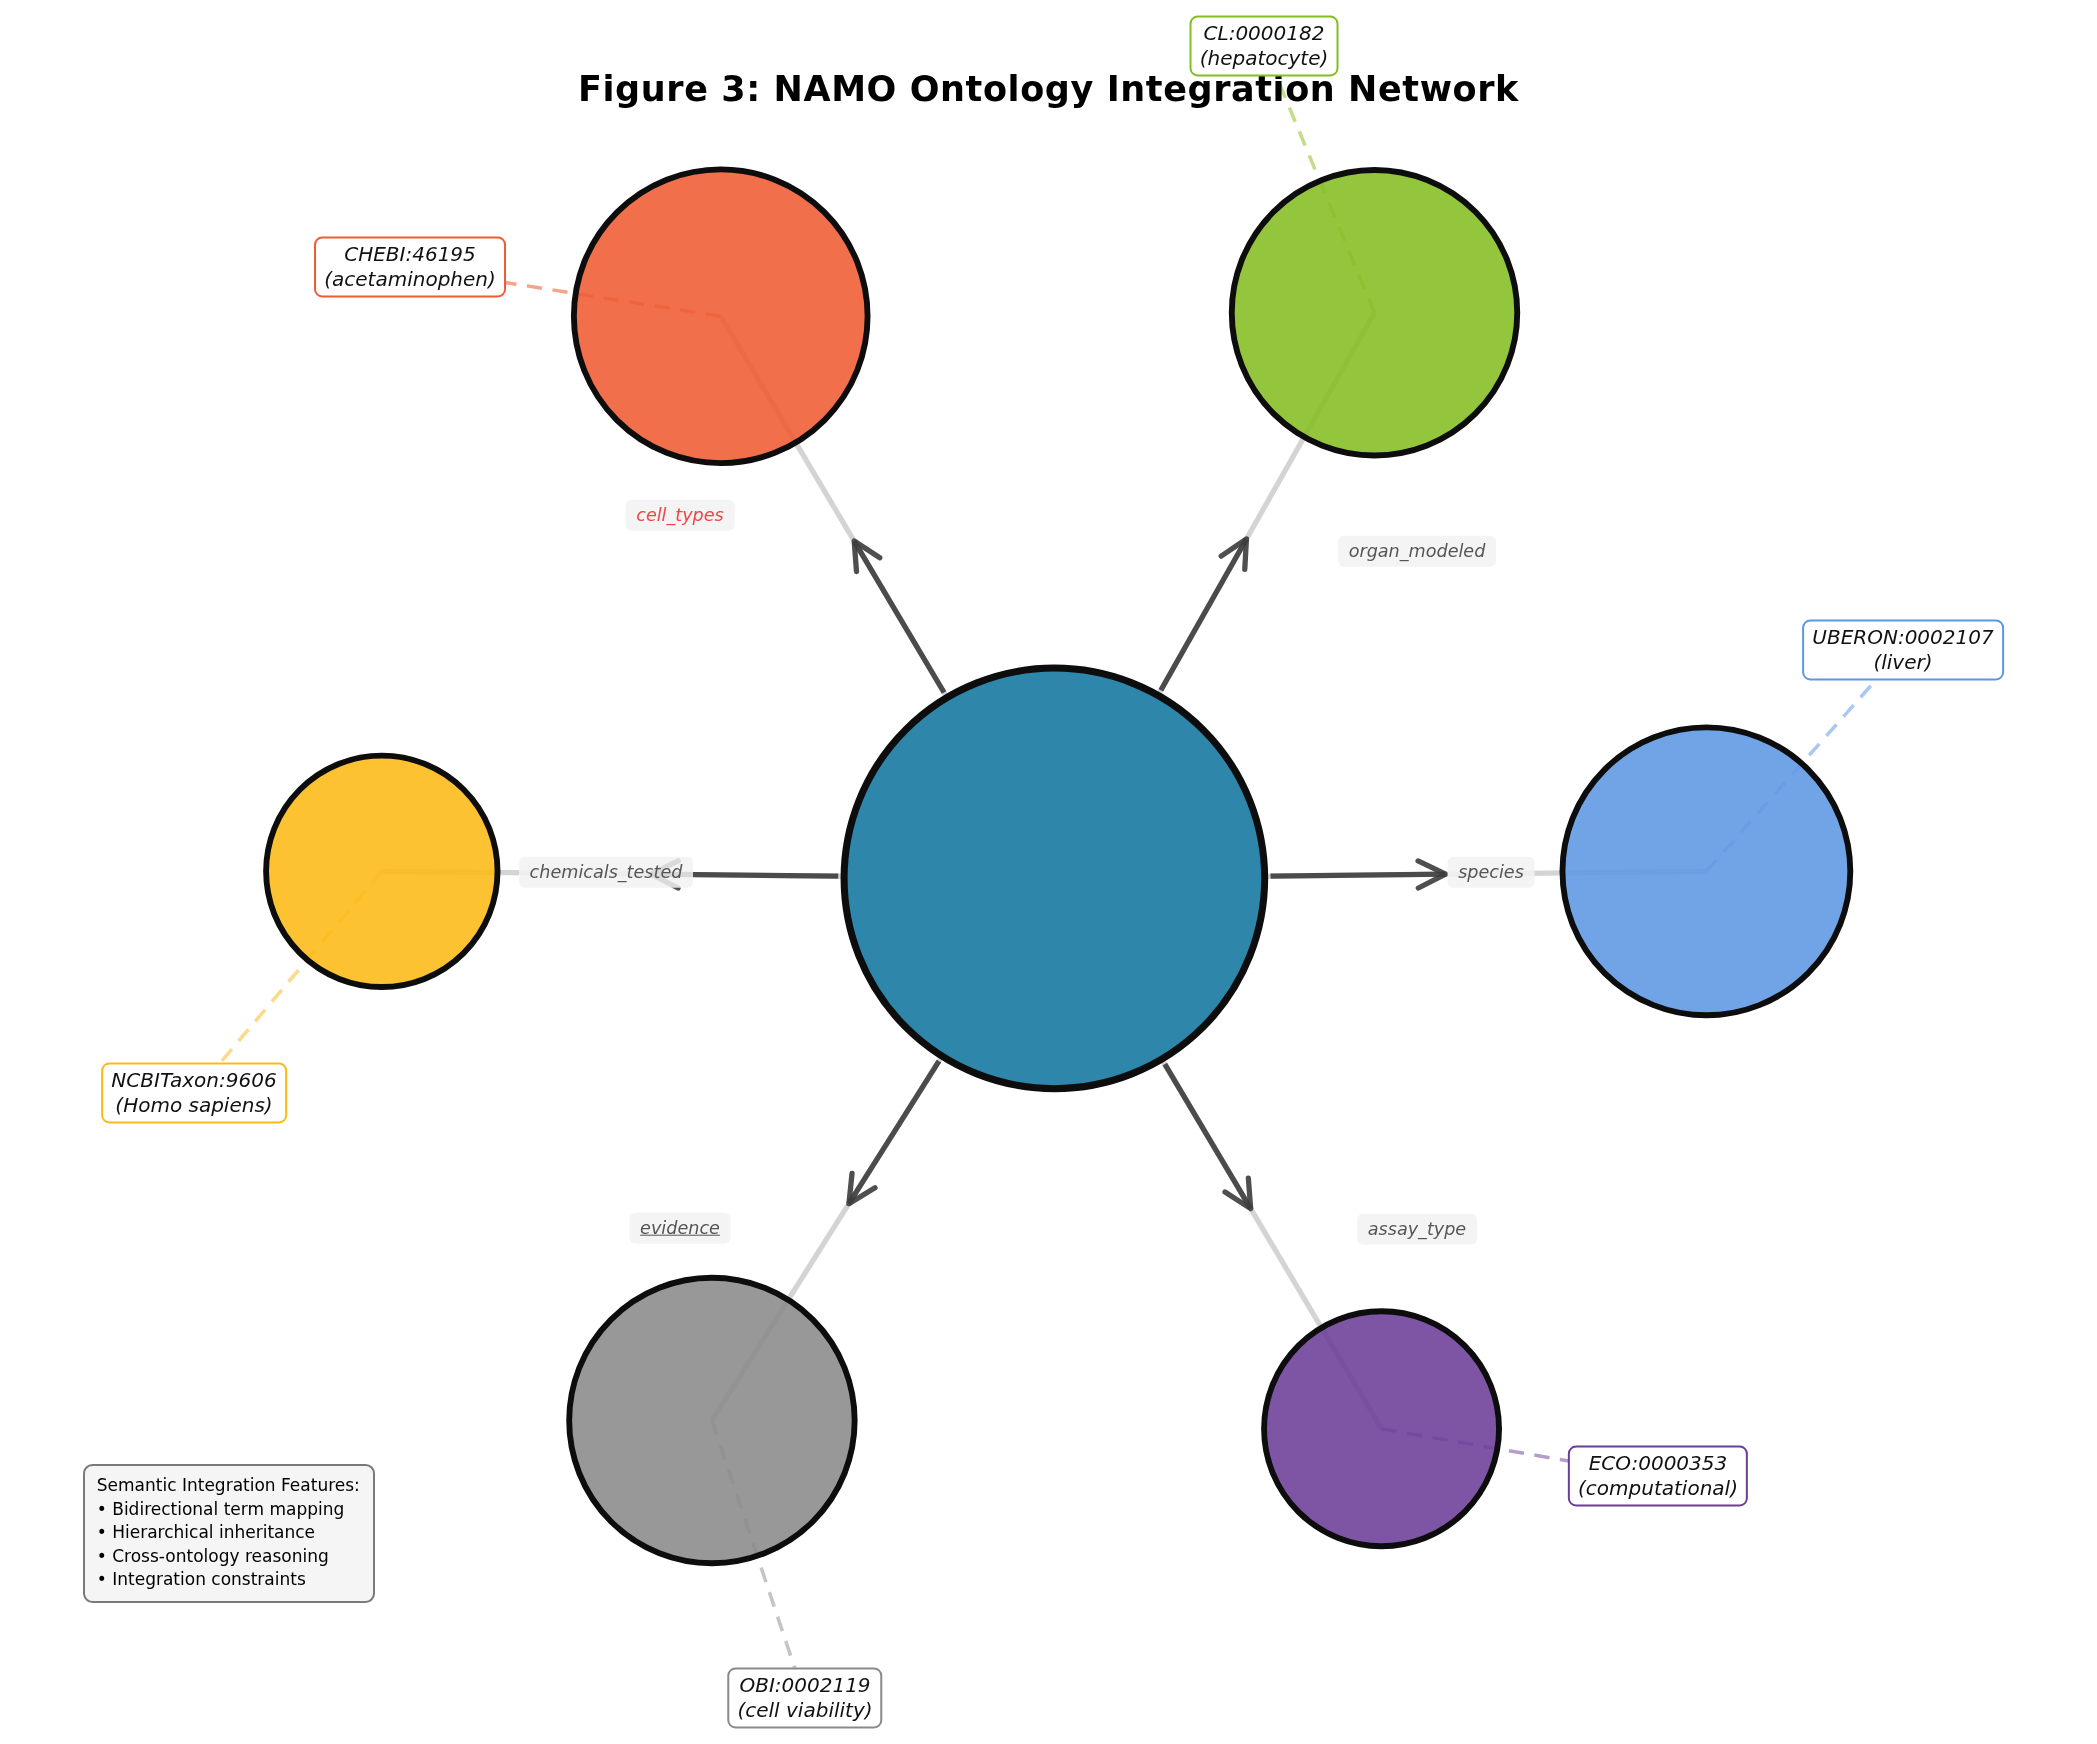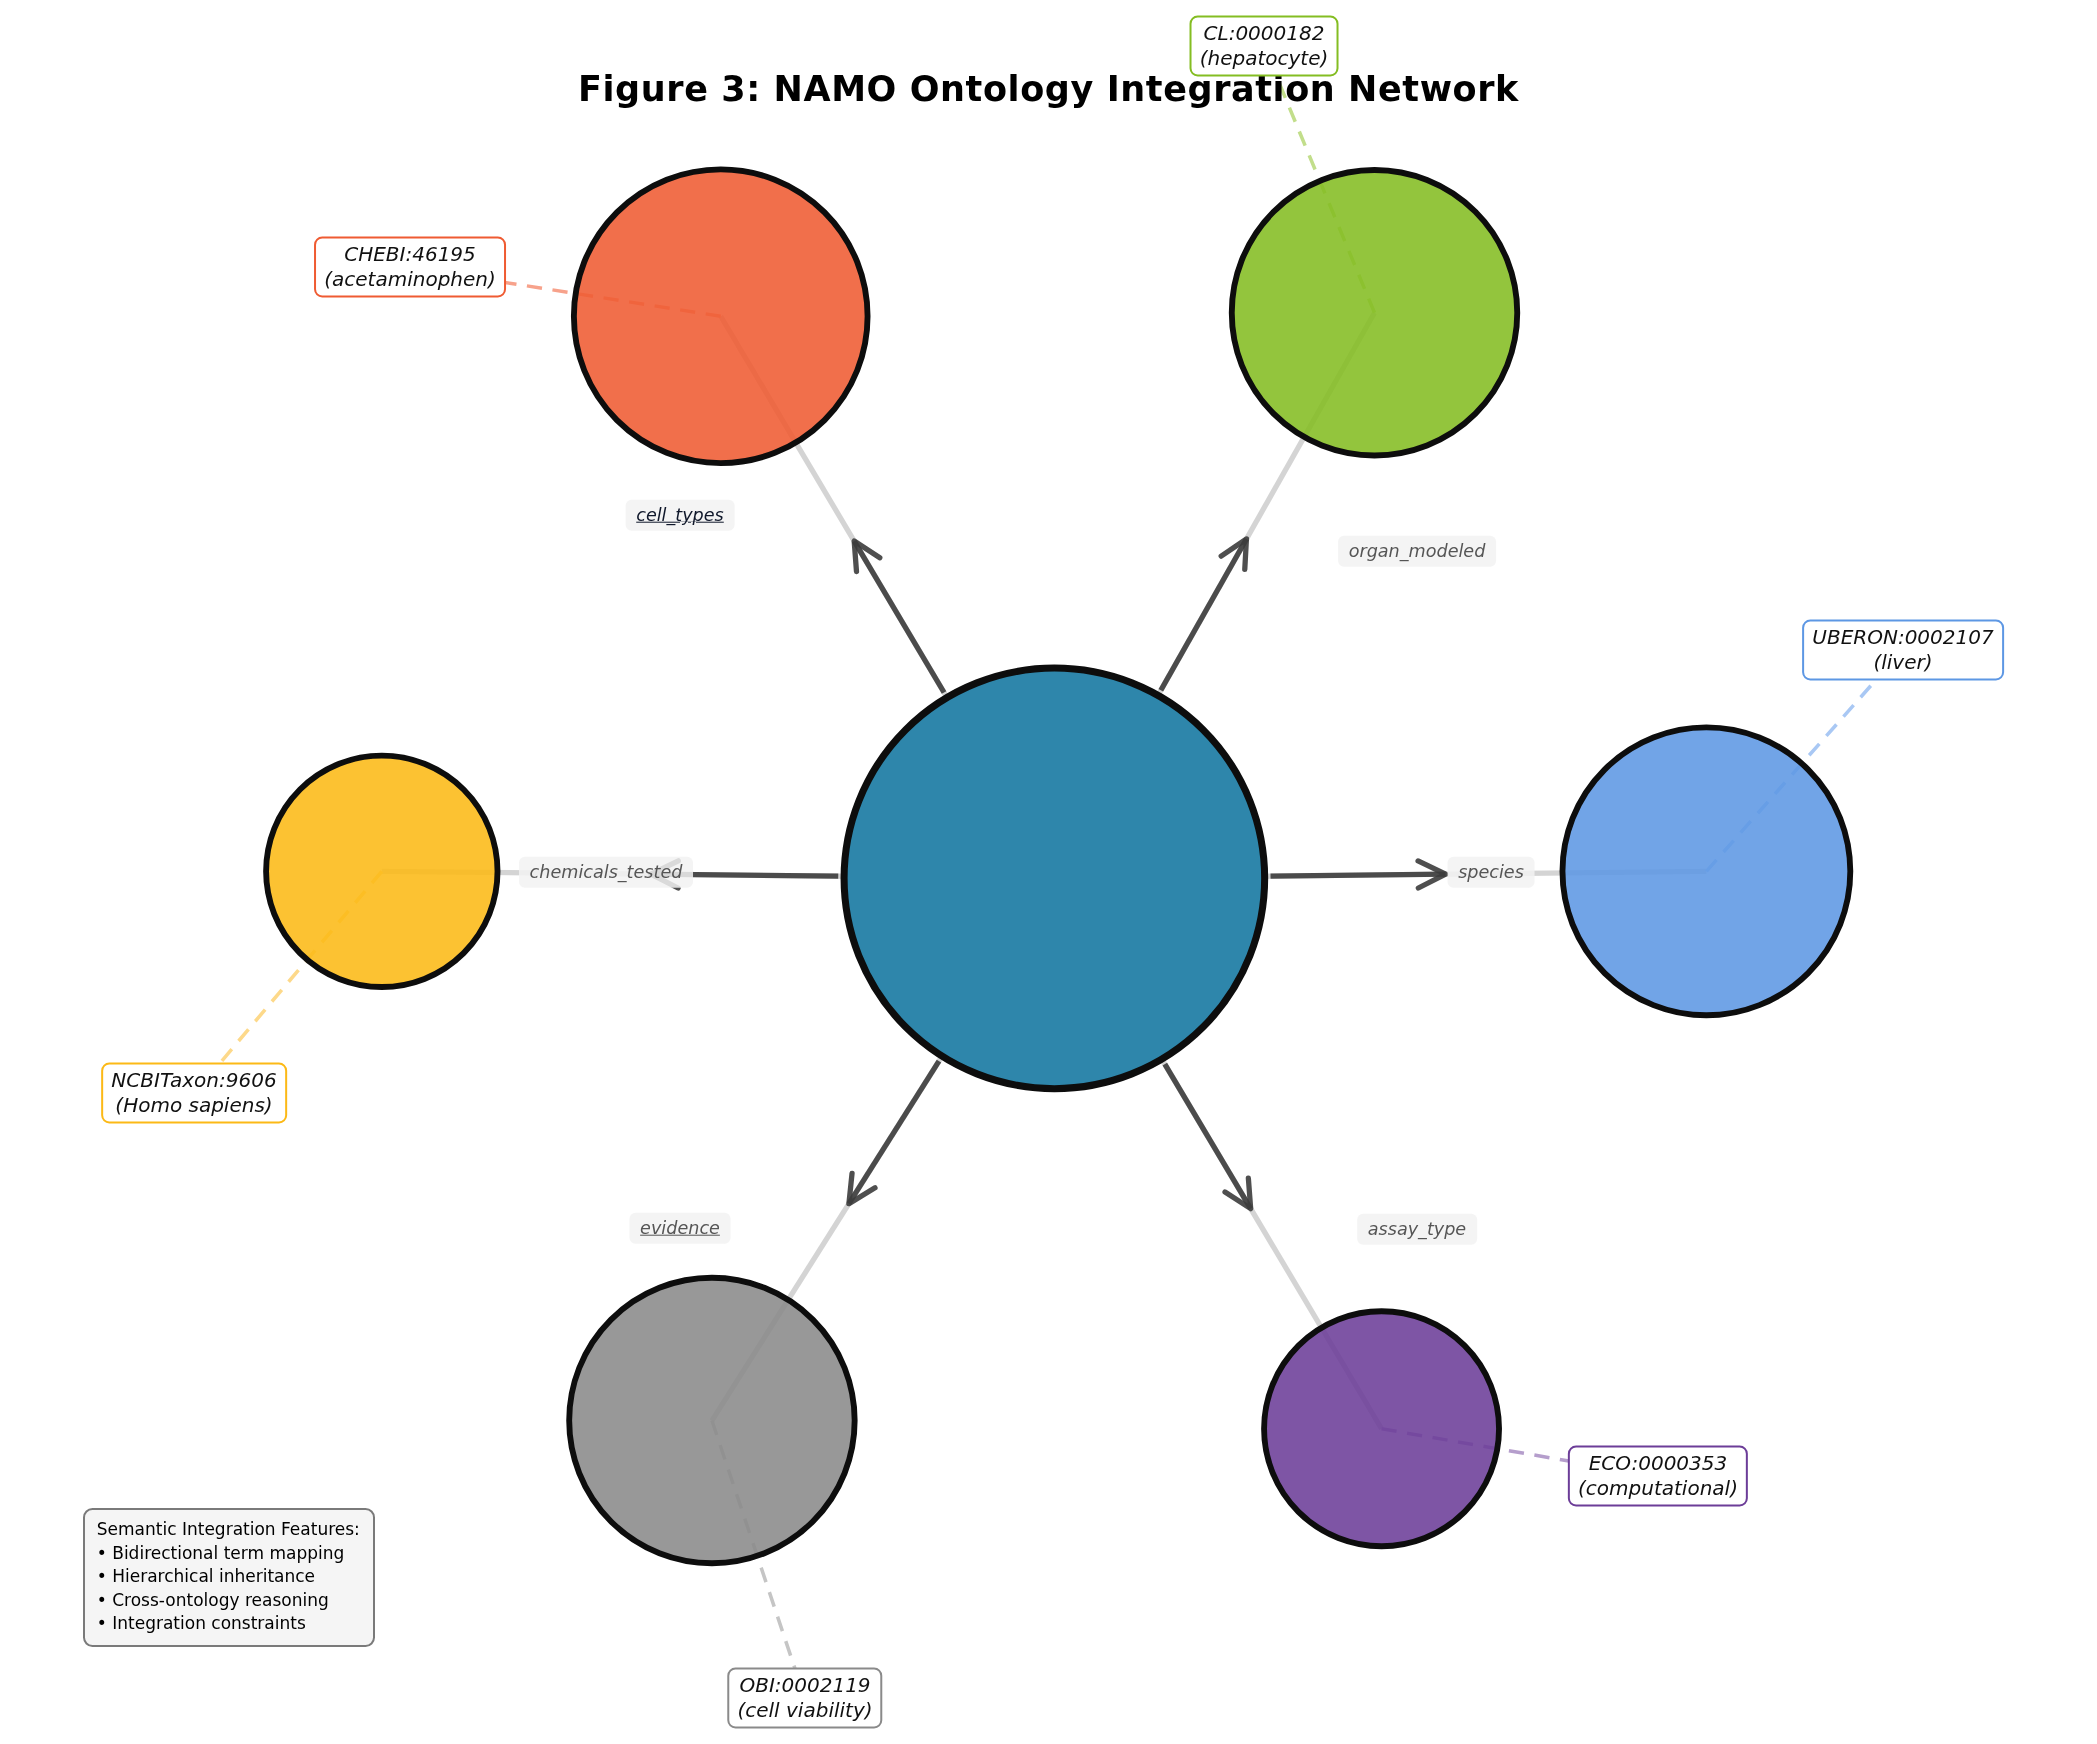--- a/index.html
+++ b/index.html
@@ -56,21 +56,20 @@
     display: inline-block;
     background: #F5F5F5;
     border: 2.4px solid #7A7A7A;
     border-radius: 9.4px;
     padding: 8.2px 13px 9.4px 11.8px;
     font-size: 17px;
     line-height: 1.38;
     color: #000000;
     white-space: nowrap;
     z-index: 5;
-    margin-top: 44px;
   }
   .features-box ul { list-style: none; margin: 0; padding: 0; }
   .features-box li::before { content: "\2022\00a0"; }
 </style>
 </head>
 <body>
 
 <div id="figure">
   <svg id="net-svg" width="2097" height="1745" viewBox="0 0 3570 2970">
       <g>
@@ -112,21 +111,21 @@
         <line x1="1598.4778968266207" y1="1806.131906053223" x2="1445.2" y2="2048.8" stroke="#3C3C3C" stroke-width="9" stroke-opacity="0.9"></line>
         <path d="M 1450.5650011800158 1997.0775023578867 L 1445.2 2048.8 L 1489.600728771662 2021.7338720067814" fill="none" stroke="#3C3C3C" stroke-width="9" stroke-opacity="0.9" stroke-linecap="round" stroke-linejoin="round"></path>
         <line x1="1983.0420383765618" y1="1811.329245886604" x2="2129.2" y2="2057.2" stroke="#3C3C3C" stroke-width="9" stroke-opacity="0.9"></line>
         <path d="M 2085.5469456063925 2028.9438353255653 L 2129.2 2057.2 L 2125.2347501402937 2005.3514050957008" fill="none" stroke="#3C3C3C" stroke-width="9" stroke-opacity="0.9" stroke-linecap="round" stroke-linejoin="round"></path>
       </g>
     </svg>
 
   <div class="figure-title">Figure 3: NAMO Ontology Integration Network</div>
 
   <div>
-      <div class="edge-label" style="left: 680px; top: 515px; color: #0f172a; text-decoration: underline;">cell_types</div>
+      <div class="edge-label" style="left: 680px; top: 515px; color: #ef4444;">cell_types</div>
       <div class="annotation-box" style="left: 410px; top: 267px; border-color: rgb(239, 91, 50);">
         <div>CHEBI:46195</div>
         <div>(acetaminophen)</div>
       </div>
       <div class="edge-label" style="left: 1417px; top: 515px; color: rgb(85, 85, 85); margin-top: 36px;">organ_modeled</div>
       <div class="annotation-box" style="left: 1264px; top: 46px; border-color: rgb(132, 189, 34);">
         <div>CL:0000182</div>
         <div>(hepatocyte)</div>
       </div>
       <div class="edge-label" style="left: 1491px; top: 872px; color: rgb(85, 85, 85);">species</div>

